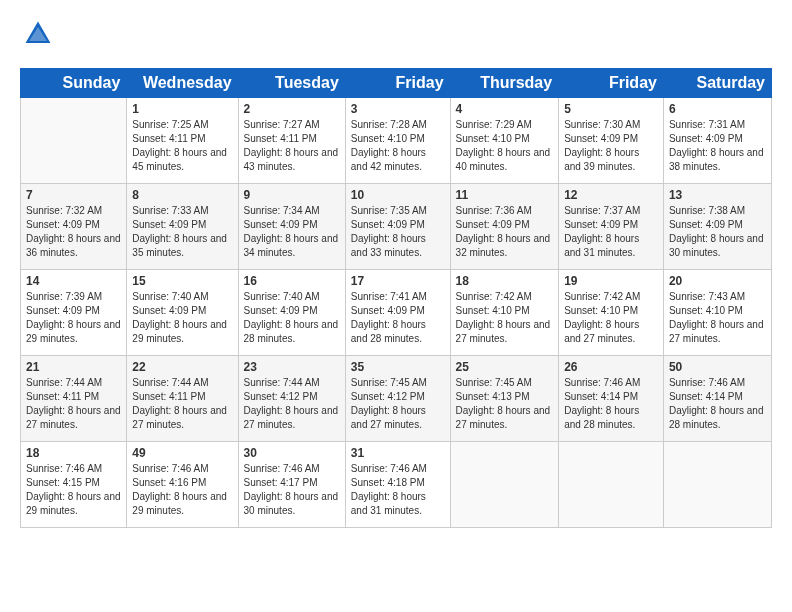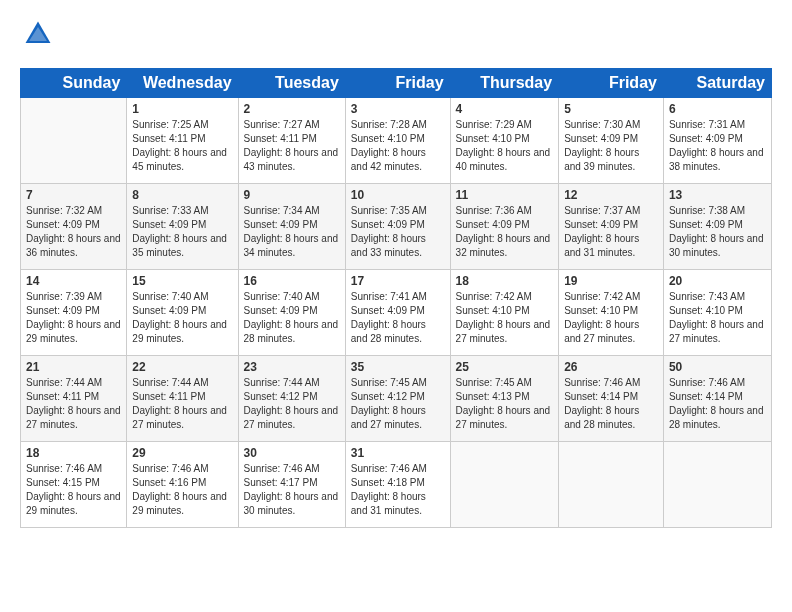--- a/index.html
+++ b/index.html
@@ -247,21 +247,21 @@
         <span class="day-number">50</span>
         <span class="day-info">Sunrise: 7:46 AM<br>Sunset: 4:14 PM<br>Daylight: 8 hours and 28 minutes.</span>
       </td>
         </tr>
         <tr>
           <td>
         <span class="day-number">18</span>
         <span class="day-info">Sunrise: 7:46 AM<br>Sunset: 4:15 PM<br>Daylight: 8 hours and 29 minutes.</span>
       </td>
           <td>
-        <span class="day-number">29</span>
+        <span class="day-number">49</span>
         <span class="day-info">Sunrise: 7:46 AM<br>Sunset: 4:16 PM<br>Daylight: 8 hours and 29 minutes.</span>
       </td>
           <td>
         <span class="day-number">30</span>
         <span class="day-info">Sunrise: 7:46 AM<br>Sunset: 4:17 PM<br>Daylight: 8 hours and 30 minutes.</span>
       </td>
           <td>
         <span class="day-number">31</span>
         <span class="day-info">Sunrise: 7:46 AM<br>Sunset: 4:18 PM<br>Daylight: 8 hours and 31 minutes.</span>
       </td>

